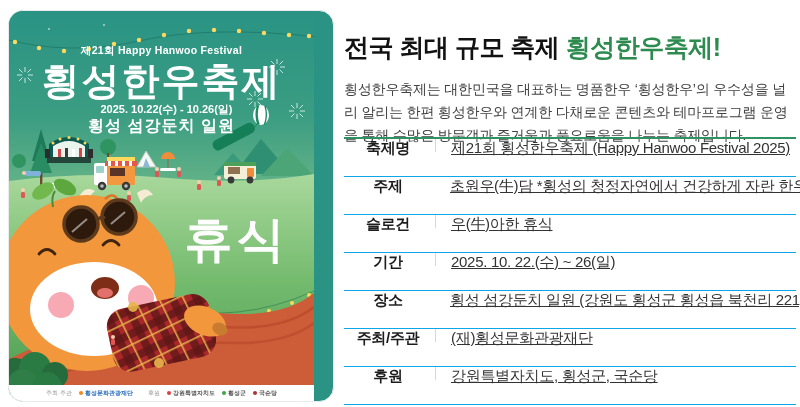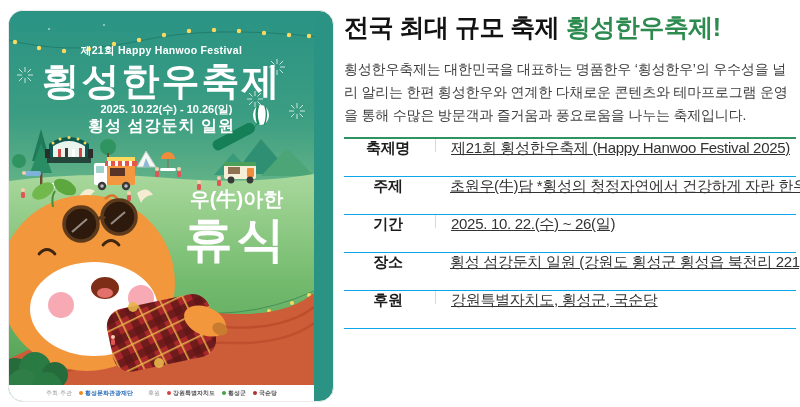--- a/index.html
+++ b/index.html
@@ -24,21 +24,21 @@
     position:absolute; left:0; bottom:0; width:305px; height:16px; background:#ffffff;
     display:flex; align-items:center; justify-content:center; gap:7px;
     font-size:6px; color:#999; white-space:nowrap;
   }
   .pf-name{ color:#555; font-weight:bold; }
   .pf-host{ color:#2a6db8; font-weight:bold; }
   .pf-dot{ display:inline-block; width:4px; height:4px; border-radius:50%; margin-right:2px; vertical-align:middle; }
 
   
   .content{ position:absolute; left:344px; top:10px; width:454px; }
-  .heading{ font-size:25px; font-weight:800; color:#121212; letter-spacing:-0.5px; line-height:34px; }
+  .heading{ font-size:25px; font-weight:800; color:#121212; letter-spacing:-0.5px; line-height:34px;margin-top:20px; }
   .heading .hl{ color:#2E8B50; }
   .description{ margin-top:14px; font-size:14px; line-height:23px; color:#404040; letter-spacing:-0.2px; }
   .info-table{ position:absolute; left:344px; top:137px; width:452px; border-top:2px solid #2E9360; }
   .info-row{ display:flex; align-items:flex-start; height:38px; border-bottom:1px solid #0ea5e9; }
   .info-label{ flex:0 0 88px; text-align:center; font-size:15px; font-weight:bold; color:#1c1c1c; letter-spacing:-0.3px; }
   .info-sep{ width:1px; height:13px; background:#d8d8d8; margin:0 15px 0 3px; }
   .info-value{ font-size:15px; color:#333333; letter-spacing:-0.3px; white-space:nowrap;text-decoration:underline; }
 </style>
 </head>
 <body>
@@ -280,21 +280,20 @@
       <circle cx="46" cy="364" r="13" fill="#256b3c"></circle>
       <circle cx="14" cy="374" r="16" fill="#2f7d47"></circle>
       <circle cx="38" cy="376" r="15" fill="#2a7a44"></circle>
     </g>
   </svg>
 
   <div class="poster-text poster-top-label">제21회 Happy Hanwoo Festival</div>
   <div class="poster-text poster-title">횡성한우축제</div>
   <div class="poster-text poster-date">2025. 10.22(수) - 10.26(일)</div>
   <div class="poster-text poster-venue">횡성 섬강둔치 일원</div>
-  <div class="poster-text poster-slogan slogan-line1">우(牛)아한</div>
   <div class="poster-text poster-slogan slogan-line2">휴식</div>
 
   <div class="poster-footer">
     <span>주최·주관</span>
     <span class="pf-host"><span class="pf-dot" style="background:#f08c1e"></span><span>횡성문화관광재단</span></span>
     <span style="margin-left:8px;">후원</span>
     <span class="pf-name"><span class="pf-dot" style="background:#d94040"></span><span>강원특별자치도</span></span>
     <span class="pf-name"><span class="pf-dot" style="background:#3fa344"></span><span>횡성군</span></span>
     <span class="pf-name"><span class="pf-dot" style="background:#b03030"></span><span>국순당</span></span>
   </div>
@@ -310,27 +309,37 @@
     <div class="info-label">축제명</div>
     <div class="info-sep"></div>
     <div class="info-value">제21회 횡성한우축제 (Happy Hanwoo Festival 2025)</div>
   </div>
   <div class="info-row">
     <div class="info-label">주제</div>
     <div class="info-sep"></div>
     <div class="info-value">초원우(牛)담 *횡성의 청정자연에서 건강하게 자란 한우 이야기</div>
   </div>
   <div class="info-row">
+    <div class="info-label">슬로건</div>
+    <div class="info-sep"></div>
+    <div class="info-value">우(牛)아한 휴식</div>
+  </div>
+  <div class="info-row">
     <div class="info-label">기간</div>
     <div class="info-sep"></div>
     <div class="info-value">2025. 10. 22.(수) ~ 26(일)</div>
   </div>
   <div class="info-row">
     <div class="info-label">장소</div>
     <div class="info-sep"></div>
     <div class="info-value">횡성 섬강둔치 일원 (강원도 횡성군 횡성읍 북천리 221)</div>
   </div>
   <div class="info-row">
+    <div class="info-label">주최/주관</div>
+    <div class="info-sep"></div>
+    <div class="info-value">(재)횡성문화관광재단</div>
+  </div>
+  <div class="info-row">
     <div class="info-label">후원</div>
     <div class="info-sep"></div>
     <div class="info-value">강원특별자치도, 횡성군, 국순당</div>
   </div>
 </div>
 
 </body></html>

